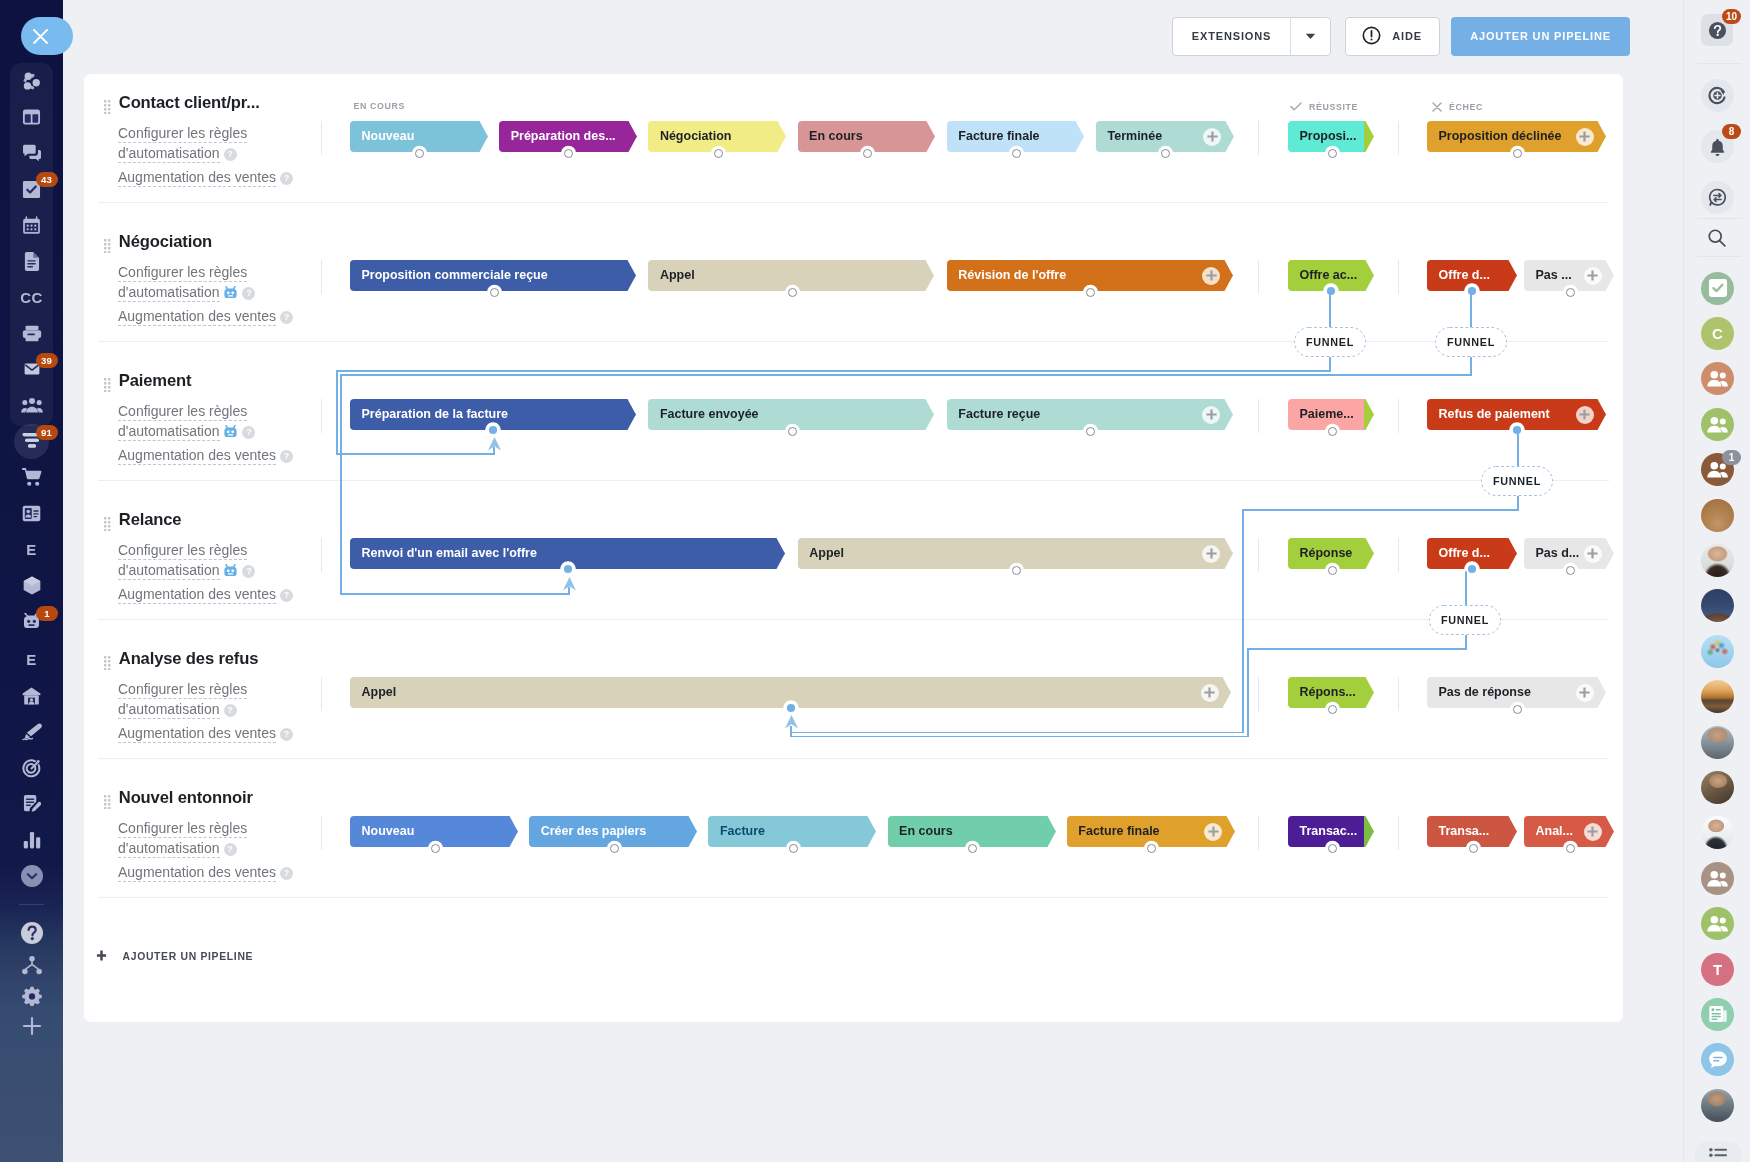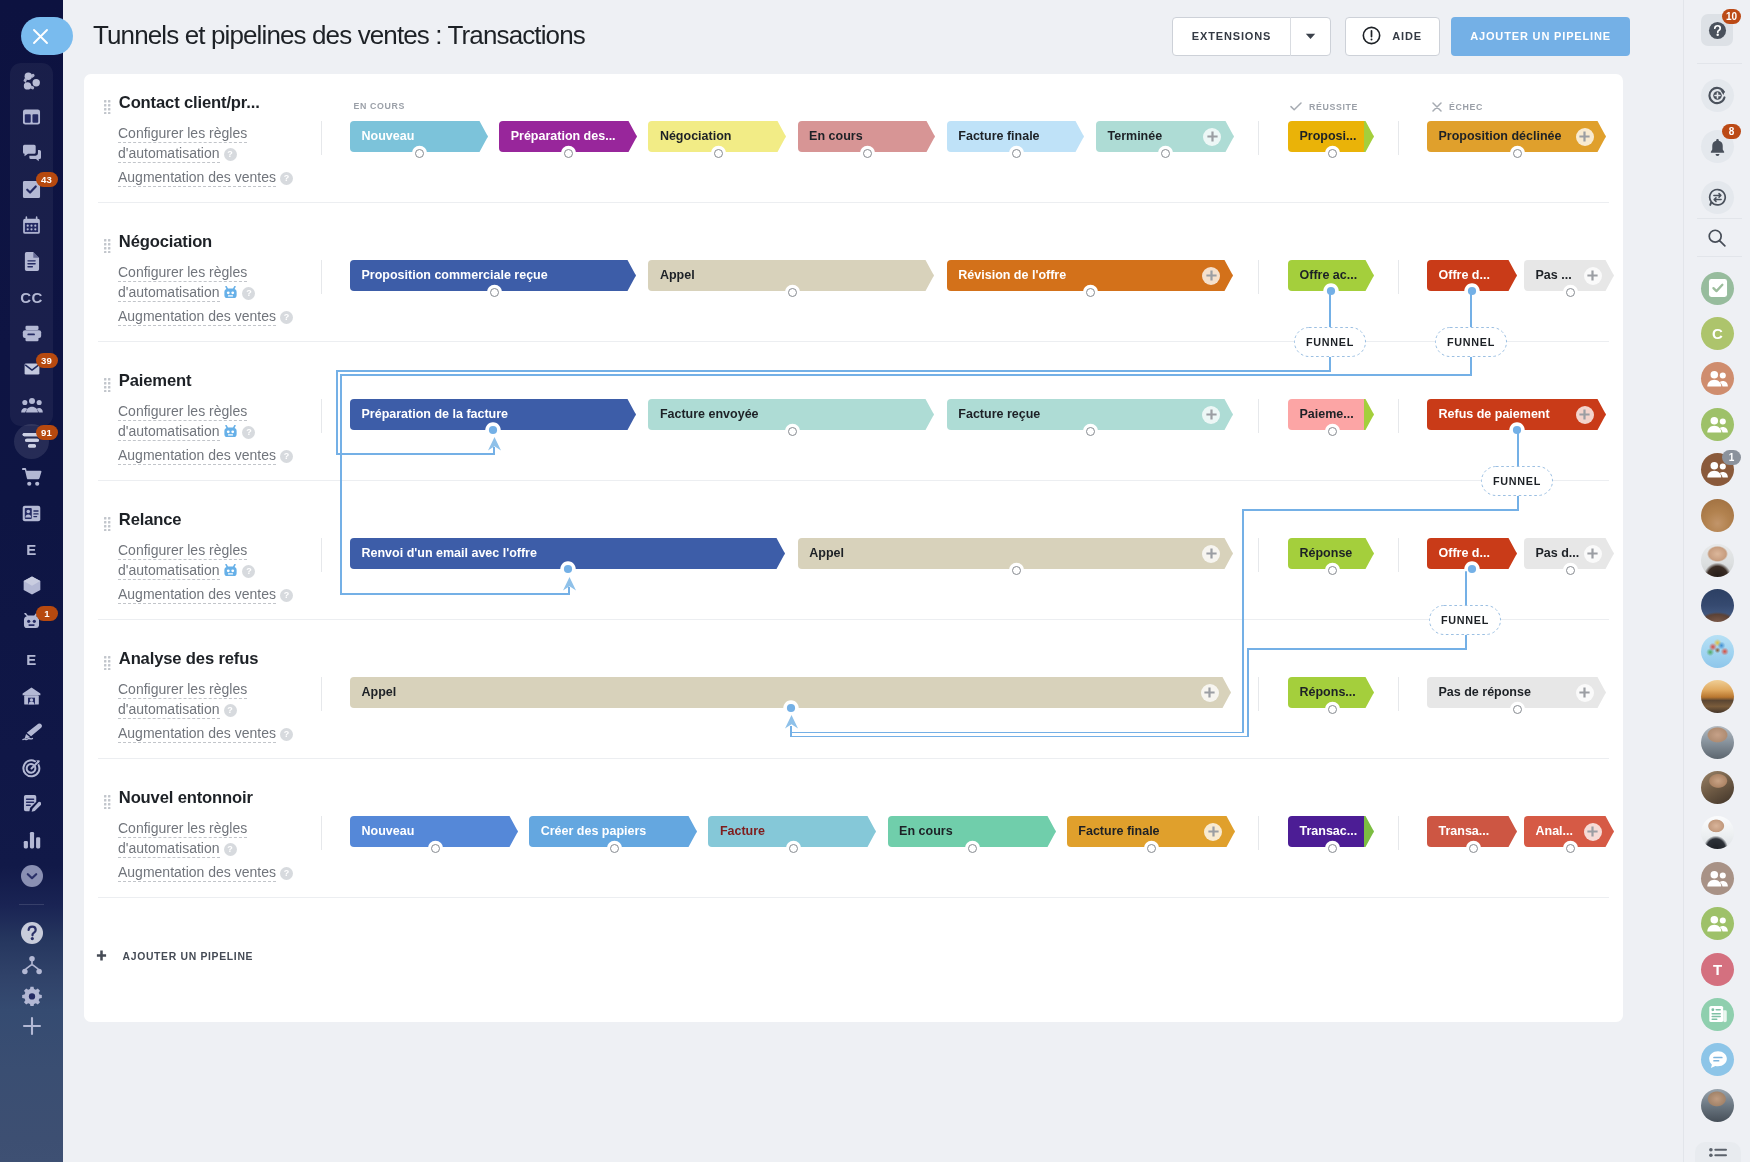--- a/index.html
+++ b/index.html
@@ -437,21 +437,20 @@
 <div class="rsb-badge grey" style="left:38px;top:450px">1</div>
 <div class="rsb-bottom">
         <svg width="18" height="11" viewBox="0 0 19 11" fill="#5b626b">
           <circle cx="2" cy="2.6" r="1.9"></circle>
           <rect x="5.6" y="1.5" width="13.4" height="2.2" rx="1.1"></rect>
           <circle cx="2" cy="8.4" r="1.9"></circle>
           <rect x="5.6" y="7.3" width="13.4" height="2.2" rx="1.1"></rect>
         </svg>
       </div>
 </div>
-<div class="page-title">Tunnels et pipelines des ventes : Transactions</div>
 <div class="hdr-btns">
 <div class="btn btn-ext">
         <span class="lbl">EXTENSIONS</span>
         <span class="div"></span>
         <span class="caret">
           <svg width="11" height="7" viewBox="0 0 11 7">
             <path d="M.8.8L5.5 5.9 10.2.8z" fill="#3b414b"></path>
           </svg>
         </span>
       </div>
@@ -562,21 +561,21 @@
         </span>
       </div>
       <div class="tipwrap">
         <svg class="tip" width="10" height="31" viewBox="0 0 10 31">
           <path d="M0 0 H1.5 L9.1 14.1 a1.8 1.8 0 0 1 0 2.8 L1.5 31 H0 Z" fill="#aedcd5"></path>
         </svg>
       </div>
       <div class="handle" style="left:65.25px"></div>
     </div>
 <div class="chip" style="left:1288px;top:121px">
-      <div class="body" style="width:77px;background:#eab308;color:#1d2126">
+      <div class="body" style="width:77px;background:#5eead4;color:#1d2126">
         <span>Proposi...</span>
       </div>
       <div class="tipwrap">
         <svg class="tip" width="10" height="31" viewBox="0 0 10 31">
           <path d="M0 0 H1.5 L9.1 14.1 a1.8 1.8 0 0 1 0 2.8 L1.5 31 H0 Z" fill="#a4cf3c"></path>
         </svg>
       </div>
       <div class="handle" style="left:39.5px"></div>
     </div>
 <div class="chip" style="left:1427px;top:121px">
@@ -982,21 +981,21 @@
         <span>Créer des papiers</span>
       </div>
       <div class="tipwrap">
         <svg class="tip" width="10" height="31" viewBox="0 0 10 31">
           <path d="M0 0 H1.5 L9.1 14.1 a1.8 1.8 0 0 1 0 2.8 L1.5 31 H0 Z" fill="#64a7e0"></path>
         </svg>
       </div>
       <div class="handle" style="left:80.5px"></div>
     </div>
 <div class="chip" style="left:708.4px;top:816px">
-      <div class="body" style="width:159px;background:#85c8d8;color:#7f1d1d">
+      <div class="body" style="width:159px;background:#85c8d8;color:#0c4a6e">
         <span>Facture</span>
       </div>
       <div class="tipwrap">
         <svg class="tip" width="10" height="31" viewBox="0 0 10 31">
           <path d="M0 0 H1.5 L9.1 14.1 a1.8 1.8 0 0 1 0 2.8 L1.5 31 H0 Z" fill="#85c8d8"></path>
         </svg>
       </div>
       <div class="handle" style="left:80.5px"></div>
     </div>
 <div class="chip" style="left:887.6px;top:816px">

